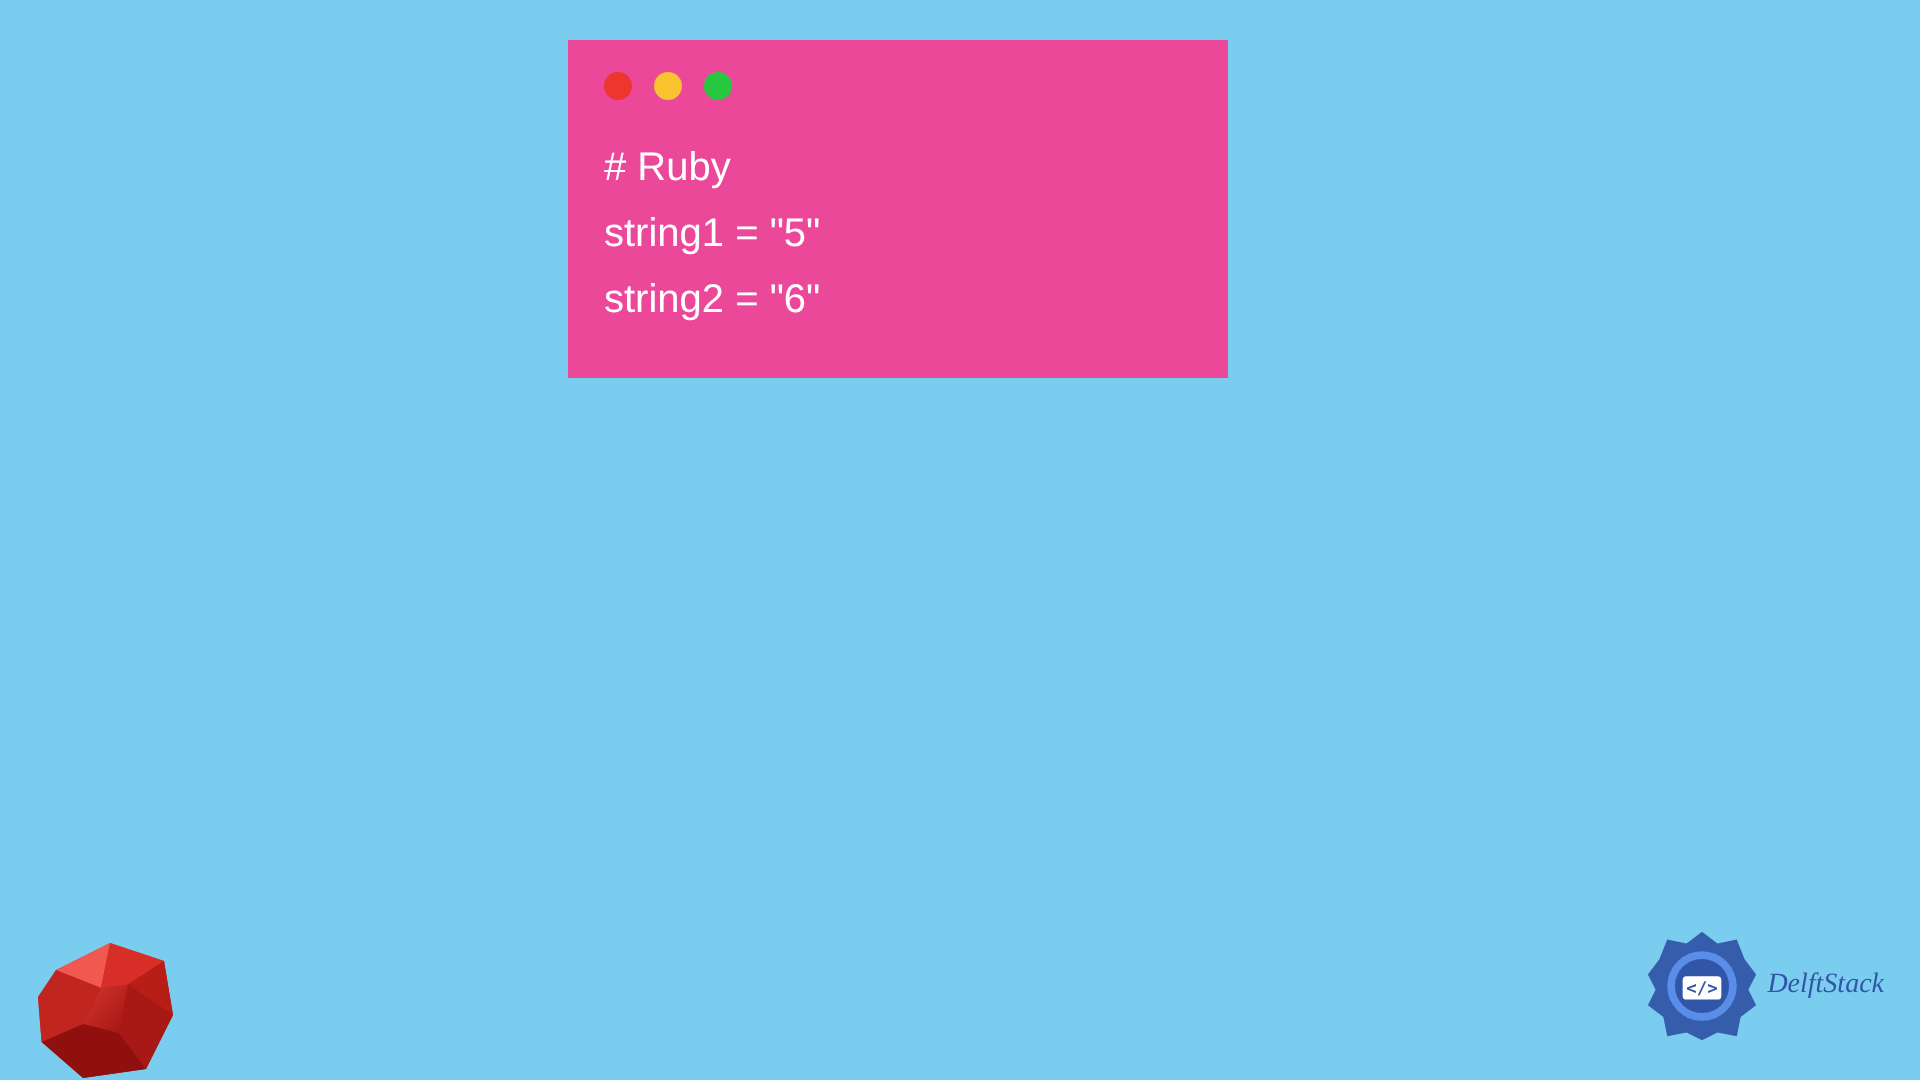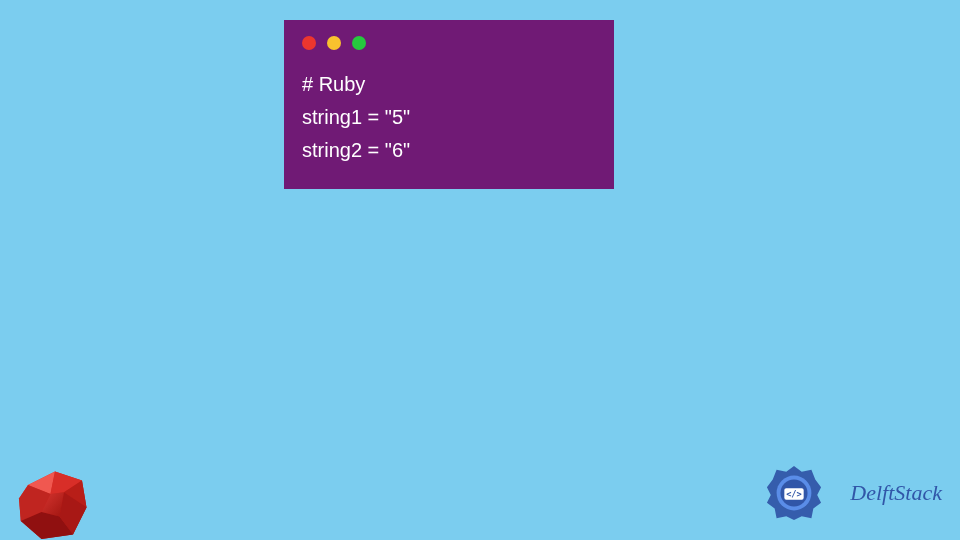--- a/index.html
+++ b/index.html
@@ -13,21 +13,21 @@
       background: #7bcdef;
       position: relative;
       font-family: Arial, sans-serif;
       overflow: hidden;
     }
     .code-window {
       position: absolute;
       left: 284px;
       top: 20px;
       width: 330px;
-      background: #701a75;
+      background: #ec4899;
       padding: 16px 18px 22px 18px;
     }
     .window-controls {
       display: flex;
       gap: 11px;
       margin-bottom: 18px;
     }
     .dot {
       width: 14px;
       height: 14px;
@@ -58,26 +58,25 @@
       bottom: 18px;
       display: flex;
       align-items: center;
       gap: 4px;
     }
     .delft-icon {
       width: 58px;
       height: 58px;
     }
     .delft-text {
-      font-size: 22px;
+      font-size: 14px;
       color: #3156a8;
       font-weight: 500;
       font-style: italic;
       font-family: Georgia, serif;
-      margin-left: 23px;
     }
   </style>
 </head>
 <body>
 
 <div class="code-window">
   <div class="window-controls">
     <div class="dot dot-red"></div>
     <div class="dot dot-yellow"></div>
     <div class="dot dot-green"></div>

